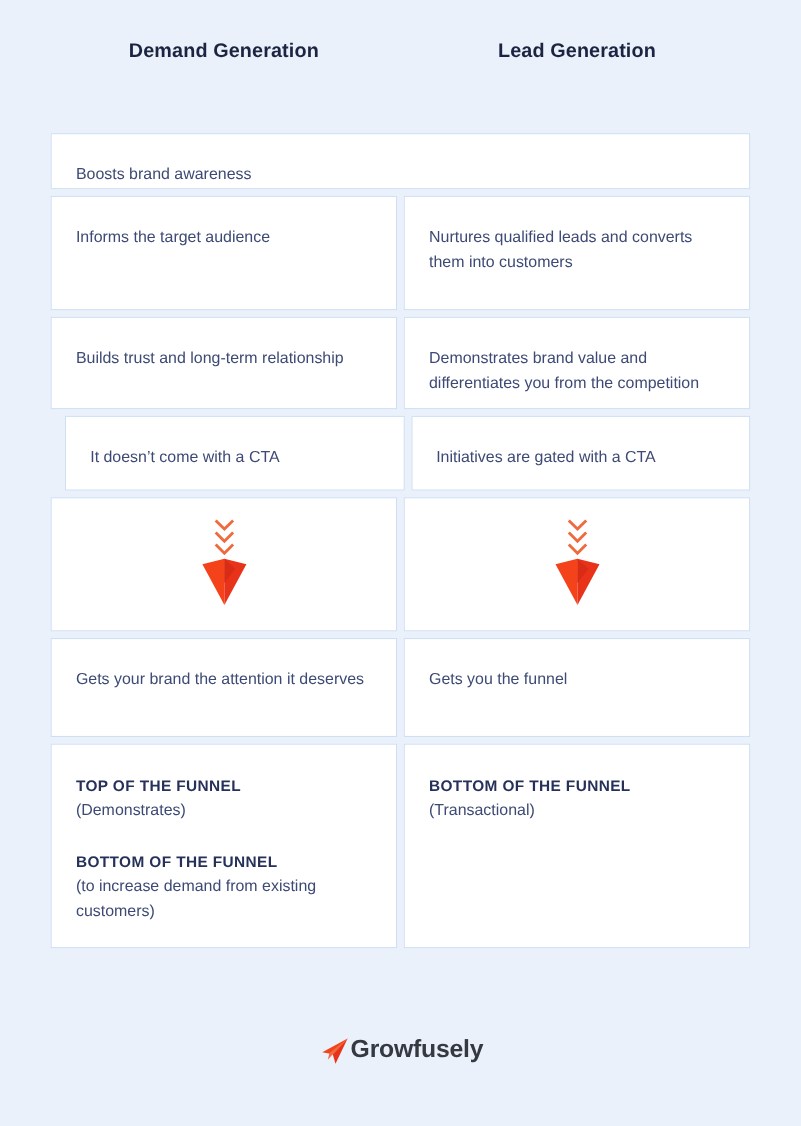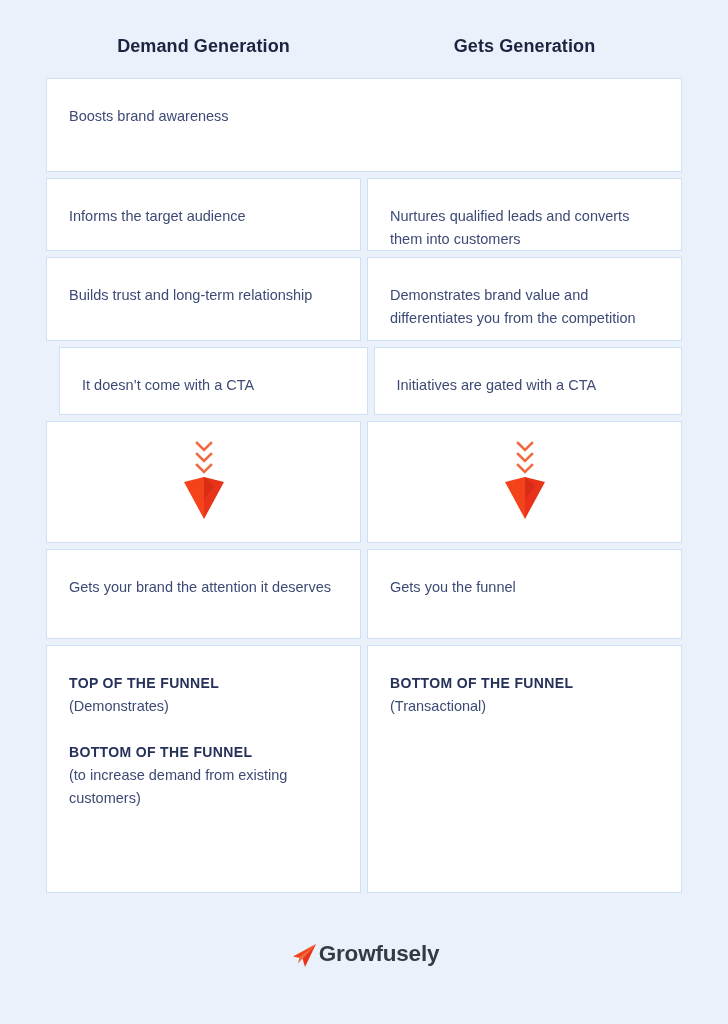--- a/index.html
+++ b/index.html
@@ -69,27 +69,27 @@
     letter-spacing: 0.35px;
     font-size: 14px;
   }
   .cell-text .sub {
     display: block;
     color: #3d4a75;
   }
   .block-gap { height: 23px; }
 
   
-  .r1 { height: 94px; }
-  .r2 { height: 73px; }
+  .r1 { height: 94px; align-items: flex-end; }
+  .r2 { height: 104px; }
   .r3 { height: 84px; }
   .r4 { height: 68px; padding-left: 13px; }
   .r5 { height: 122px; }
   .r6 { height: 90px; border-radius: 12px; }
-  .r7 { height: 248px; justify-content: center; }
+  .r7 { height: 186px; justify-content: center; }
 
   
   .arrow-cell {
     display: flex;
     align-items: center;
     justify-content: center;
     padding: 0;
   }
   .arrow-mark {
     width: 44px;
@@ -121,21 +121,21 @@
     letter-spacing: -0.2px;
   }
 </style>
 </head>
 <body>
 
 <div class="page">
 
   <div class="headers">
     <div class="col-head">Demand Generation</div>
-    <div class="col-head">Gets Generation</div>
+    <div class="col-head">Lead Generation</div>
   </div>
 
   <div class="grid">
 
     <div class="row r1">
       <div class="cell">
         <div class="cell-text">Boosts brand awareness</div>
       </div>
     </div>
 

